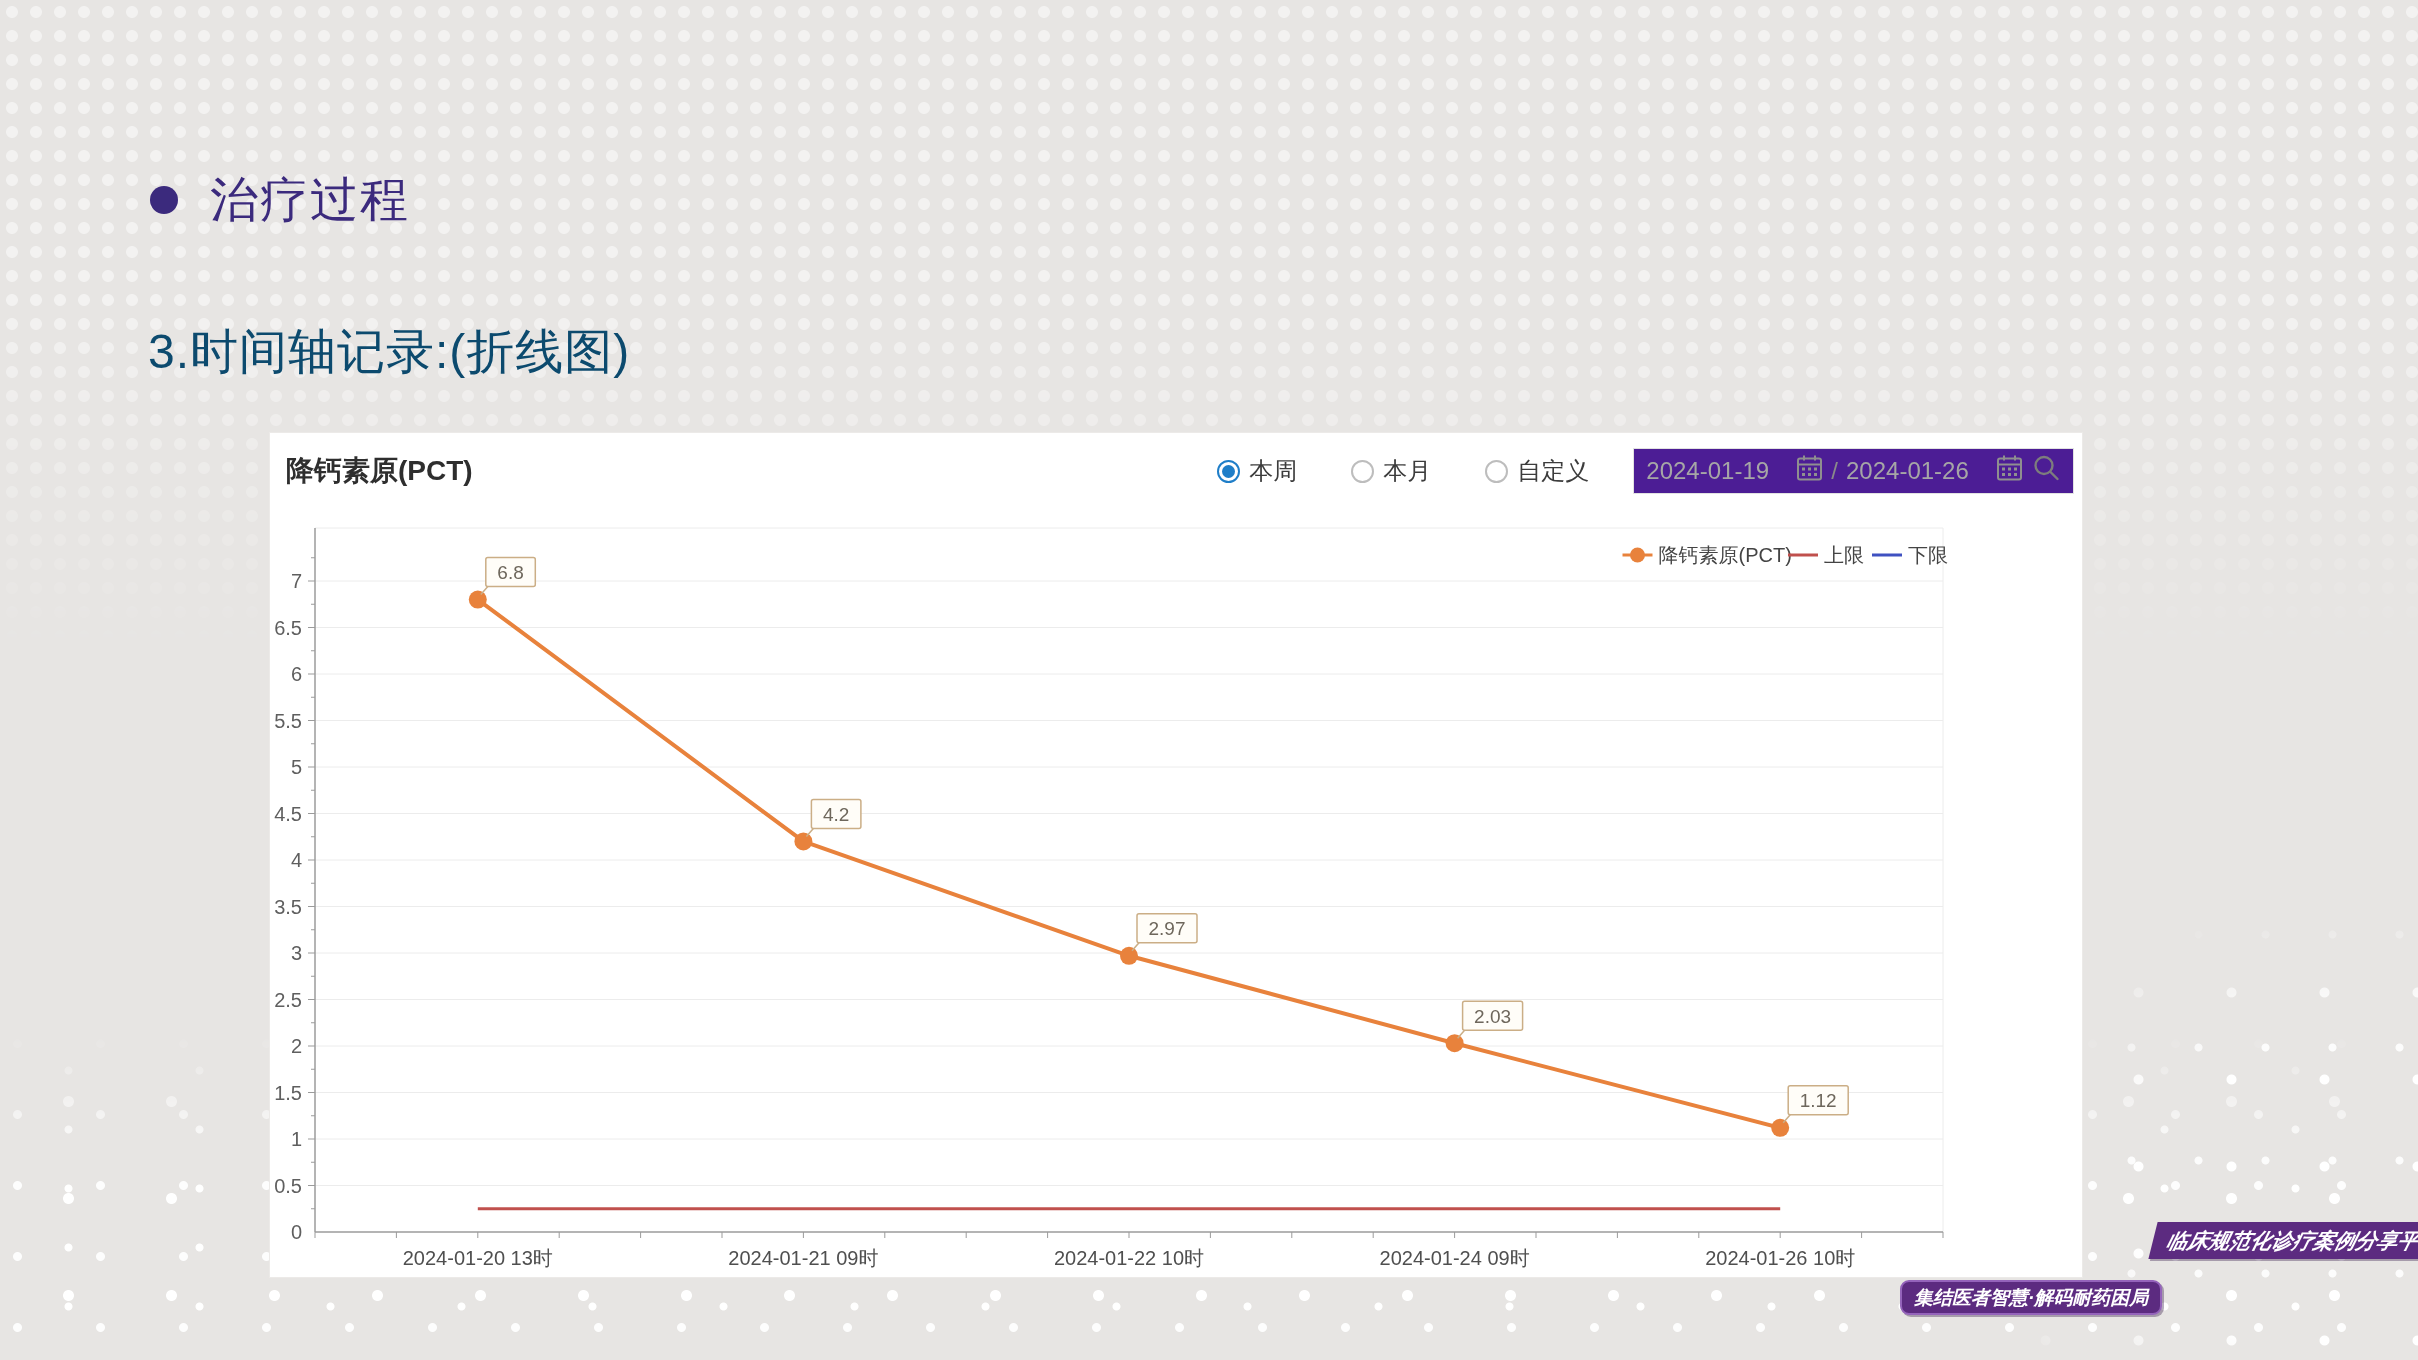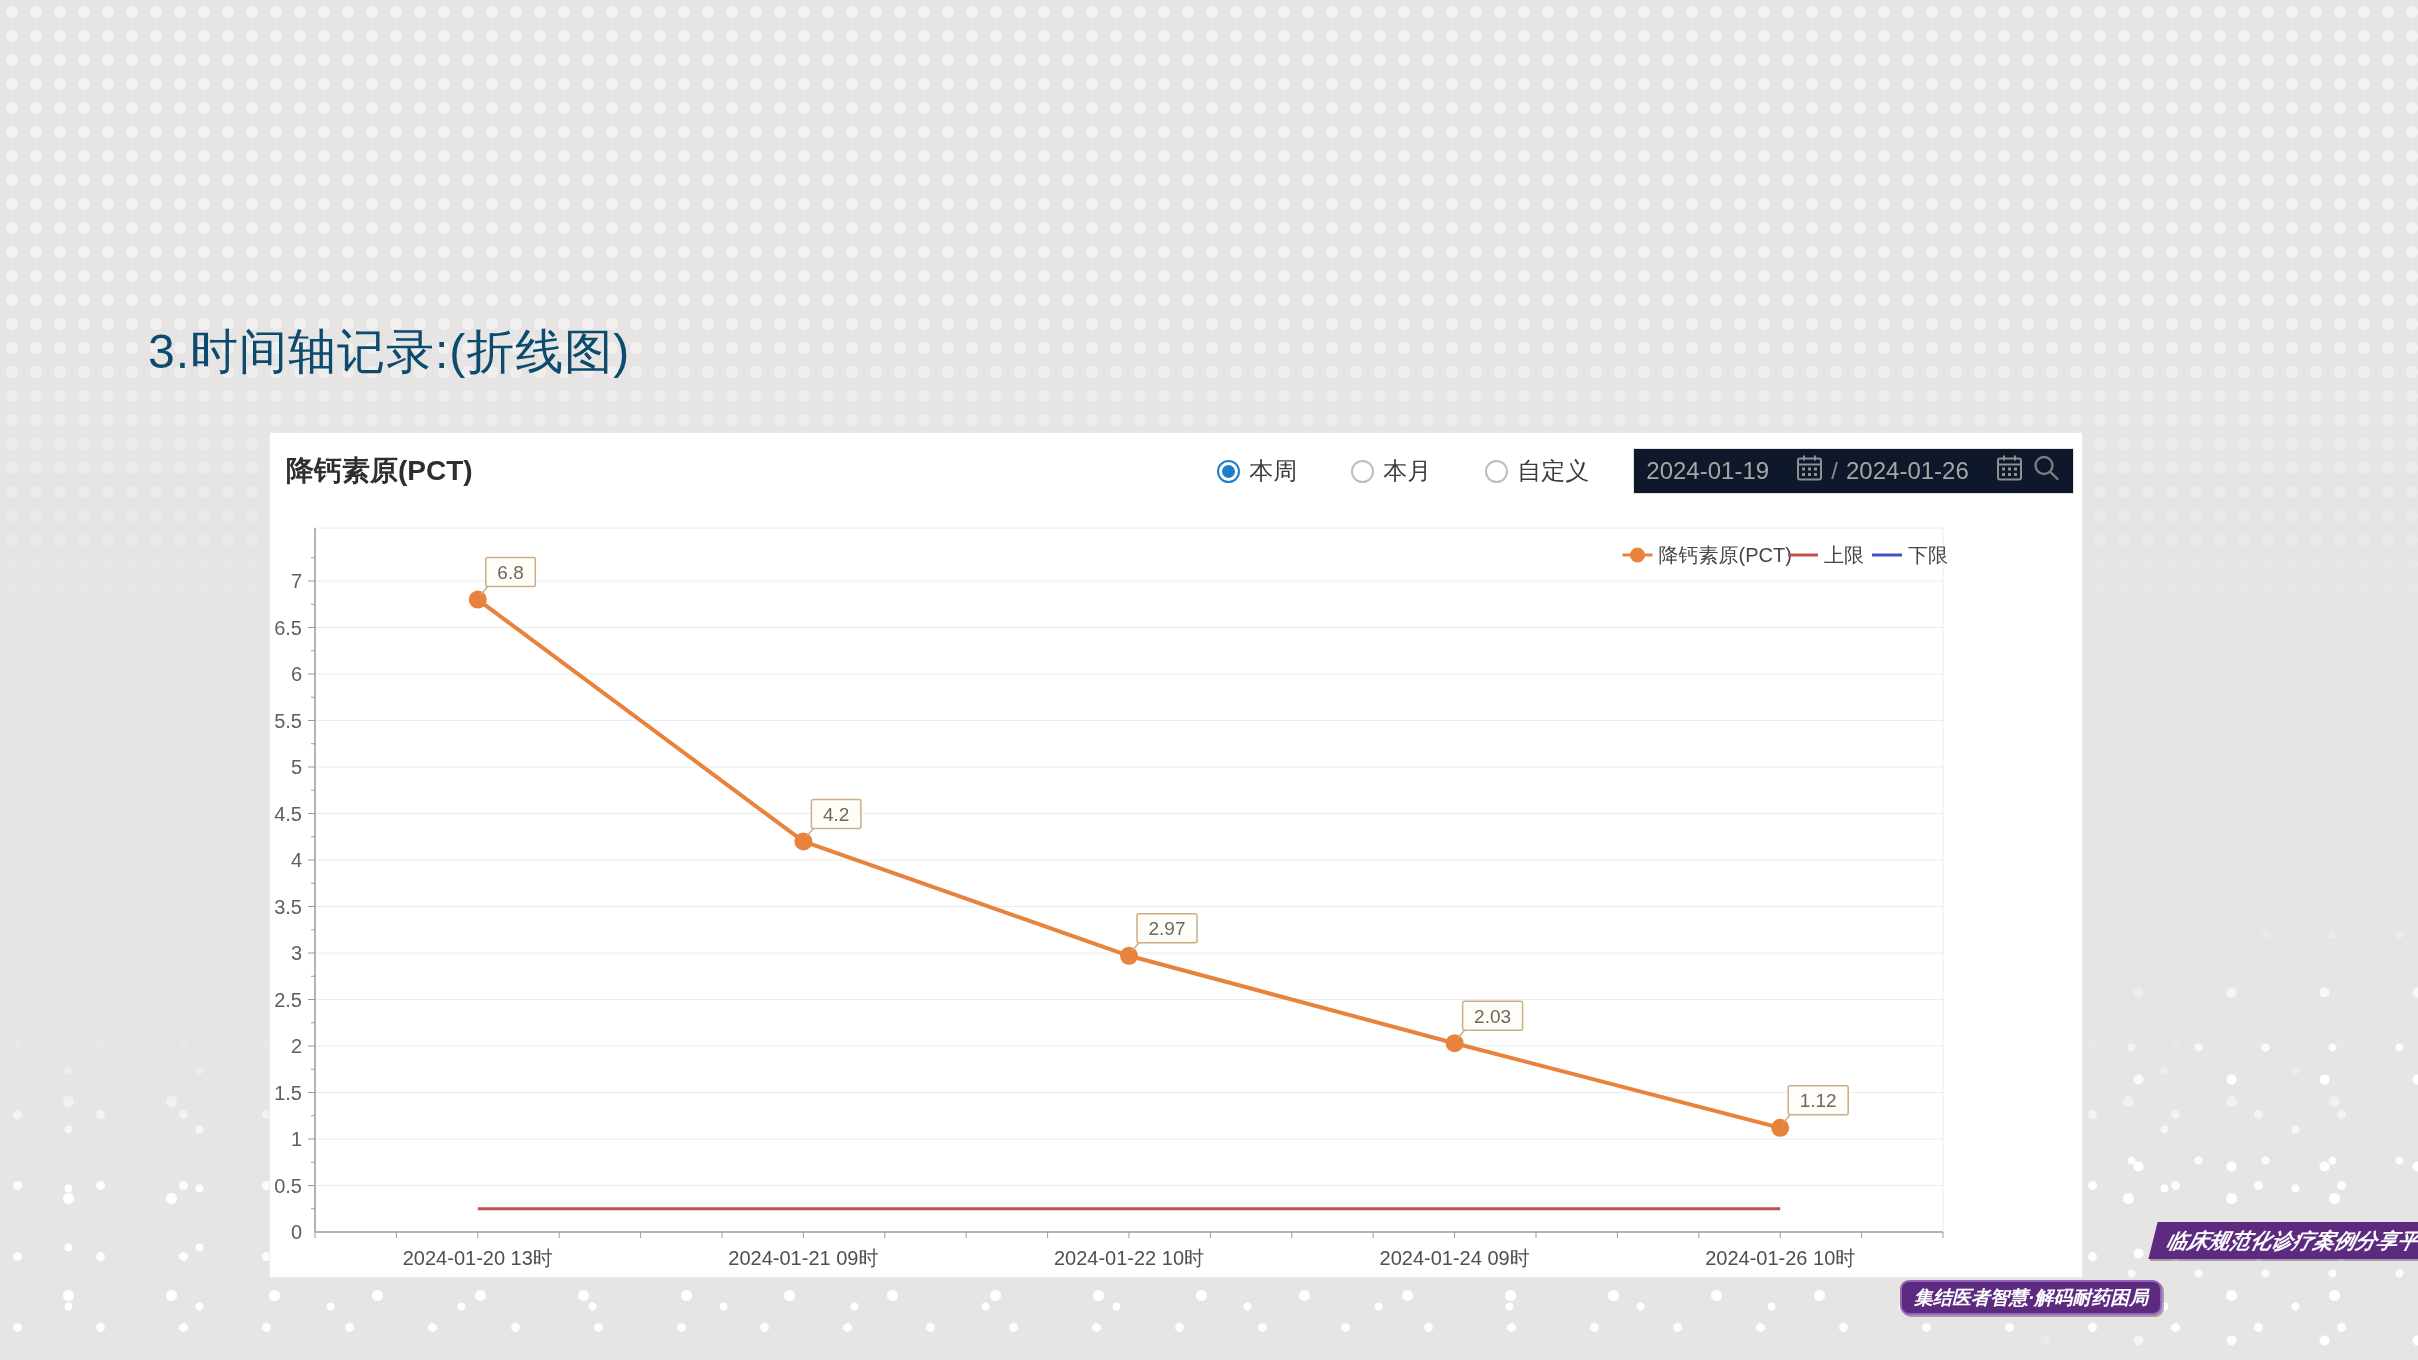--- a/index.html
+++ b/index.html
@@ -40,21 +40,21 @@
   
   .panel{position:absolute;left:270px;top:433px;width:1812px;height:844px;background:#ffffff;
     box-shadow:0 0 0 1px #eceae8;}
   .panel-header{position:absolute;left:0;top:0;right:0;height:76px;display:flex;align-items:center;padding:0 8px 0 16px;box-sizing:border-box;}
   .panel-title{font-size:28px;font-weight:bold;color:#2e2e2e;}
   .radio-group{margin-left:auto;display:flex;align-items:center;gap:54px;margin-right:44px;text-align:right;}
   .radio{display:flex;align-items:center;gap:9px;font-size:24px;color:#3c3c3c;cursor:pointer;}
   .radio-circle{width:23px;height:23px;border-radius:50%;border:2px solid #bdbdbd;background:#fff;position:relative;box-sizing:border-box;flex:0 0 auto;}
   .radio-circle.sel{border-color:#1f7ec8;}
   .radio-circle.sel::after{content:"";position:absolute;inset:3px;border-radius:50%;background:#1f7ec8;}
-  .date-box{display:flex;align-items:center;gap:8px;background:#0f172a;border:1px solid #e2e2e2;height:46px;padding:0 12px;box-sizing:border-box;font-size:24px;color:#a6a6a6;}
+  .date-box{display:flex;align-items:center;gap:8px;background:#4c1d95;border:1px solid #e2e2e2;height:46px;padding:0 12px;box-sizing:border-box;font-size:24px;color:#a6a6a6;}
   .date-box input{border:none;background:transparent;font:inherit;color:#a6a6a6;width:142px;padding:0;outline:none;}
   .date-sep{color:#8a8a8a;}
   .chart-wrap{position:absolute;left:0;top:76px;width:1678px;height:768px;}
 
   
   .mdr-logo{position:absolute;left:1900px;top:1196px;width:518px;height:164px;font-style:italic;}
   .big-text{position:absolute;white-space:nowrap;}
   .big-text .stroke{position:absolute;left:0;top:0;color:#3c1a5c;-webkit-text-stroke:10px #3c1a5c;filter:drop-shadow(3px 4px 1px rgba(45,18,66,.5));}
   .big-text .fill{position:relative;background:linear-gradient(180deg,#f6eefc 4%,#dcc0f2 38%,#9b63c6 78%,#7a3fa6 100%);-webkit-background-clip:text;background-clip:text;color:transparent;}
   .mdr-main{left:84px;top:-10px;font-family:"Liberation Serif", serif;font-weight:900;font-size:98px;line-height:1;letter-spacing:1px;}
@@ -64,20 +64,24 @@
   .mdr-badge{position:absolute;left:0px;top:84px;background:#5c2b80;border:2px solid #9463ba;border-radius:9px;color:#ffffff;font-weight:bold;font-size:19px;line-height:1;padding:6px 12px;white-space:nowrap;box-shadow:2px 2px 0 rgba(45,18,66,.35);}
 </style>
 </head>
 <body>
 
 <div class="slide">
   <div class="dots-top"></div>
   <div class="dots-bottom"></div>
   <div class="dots-right"></div>
 
+  <div class="section-row">
+    <span class="bullet"></span>
+    <span class="section-title">治疗过程</span>
+  </div>
   <div class="subtitle">3.时间轴记录:(折线图)</div>
 
   <div class="panel">
     <div class="panel-header">
       <span class="panel-title">降钙素原(PCT)</span>
       <div class="radio-group">
           <div class="radio">
             <span class="radio-circle sel"></span>
             <span>本周</span>
           </div>

